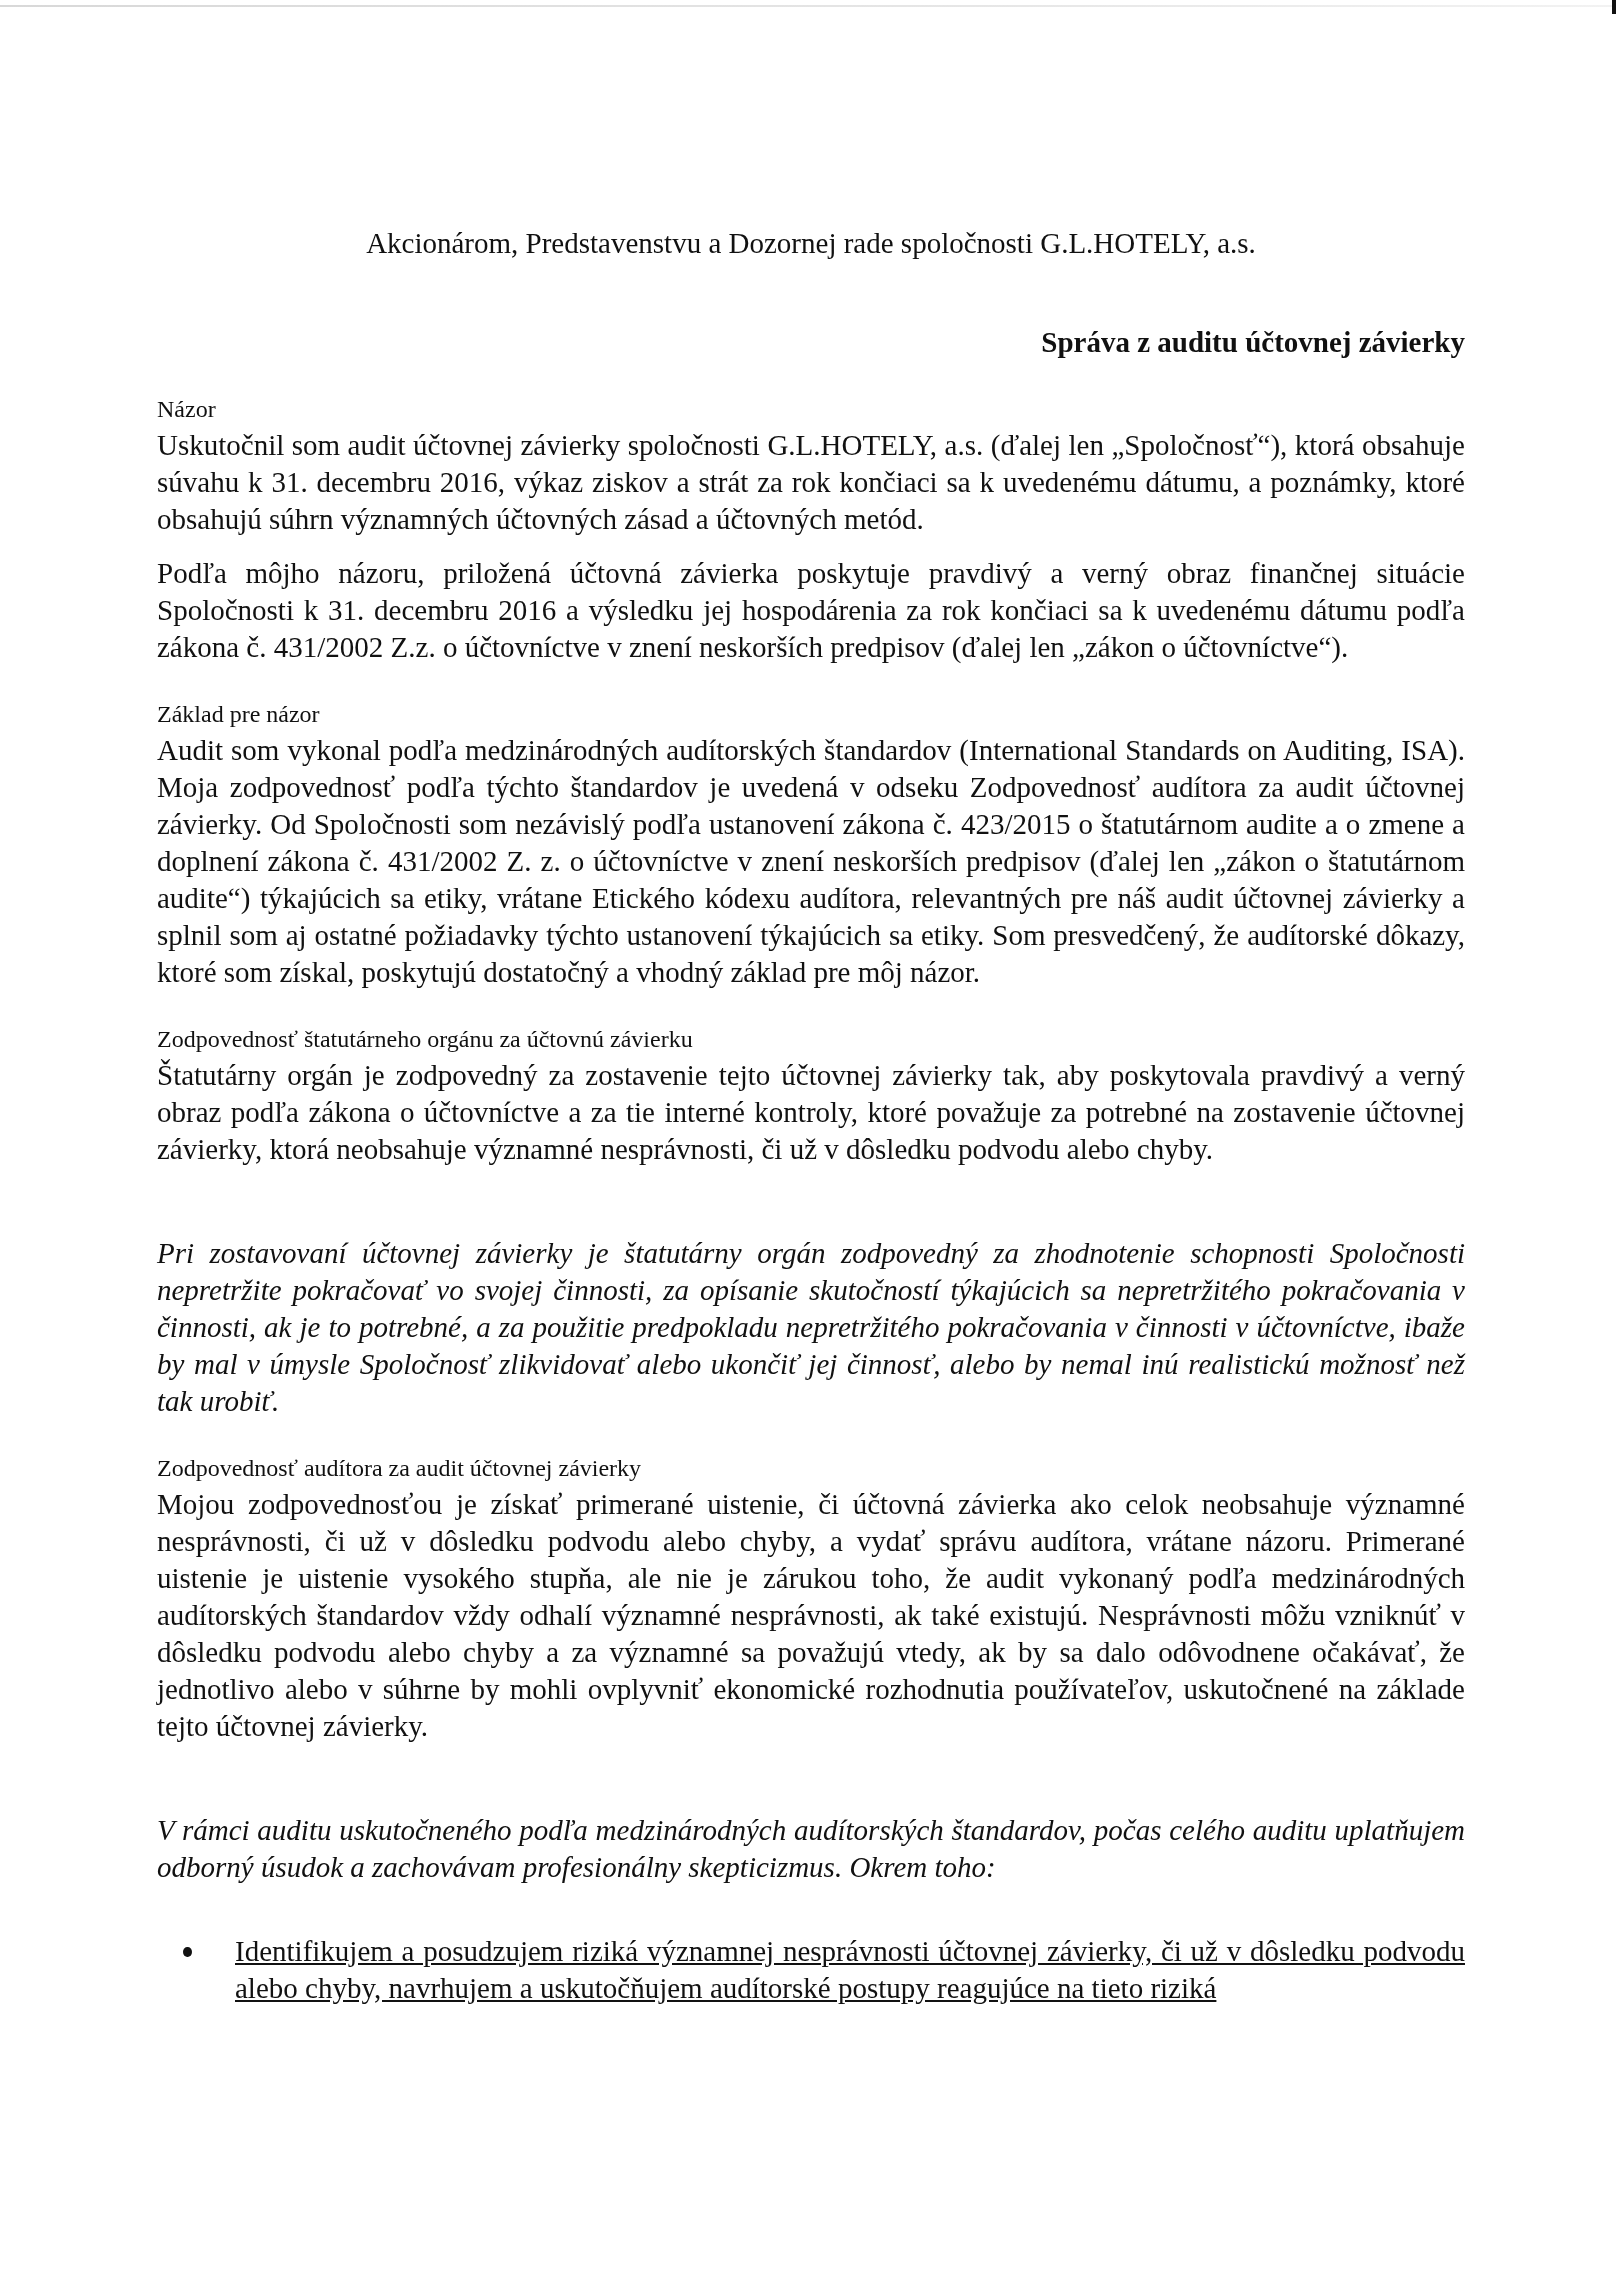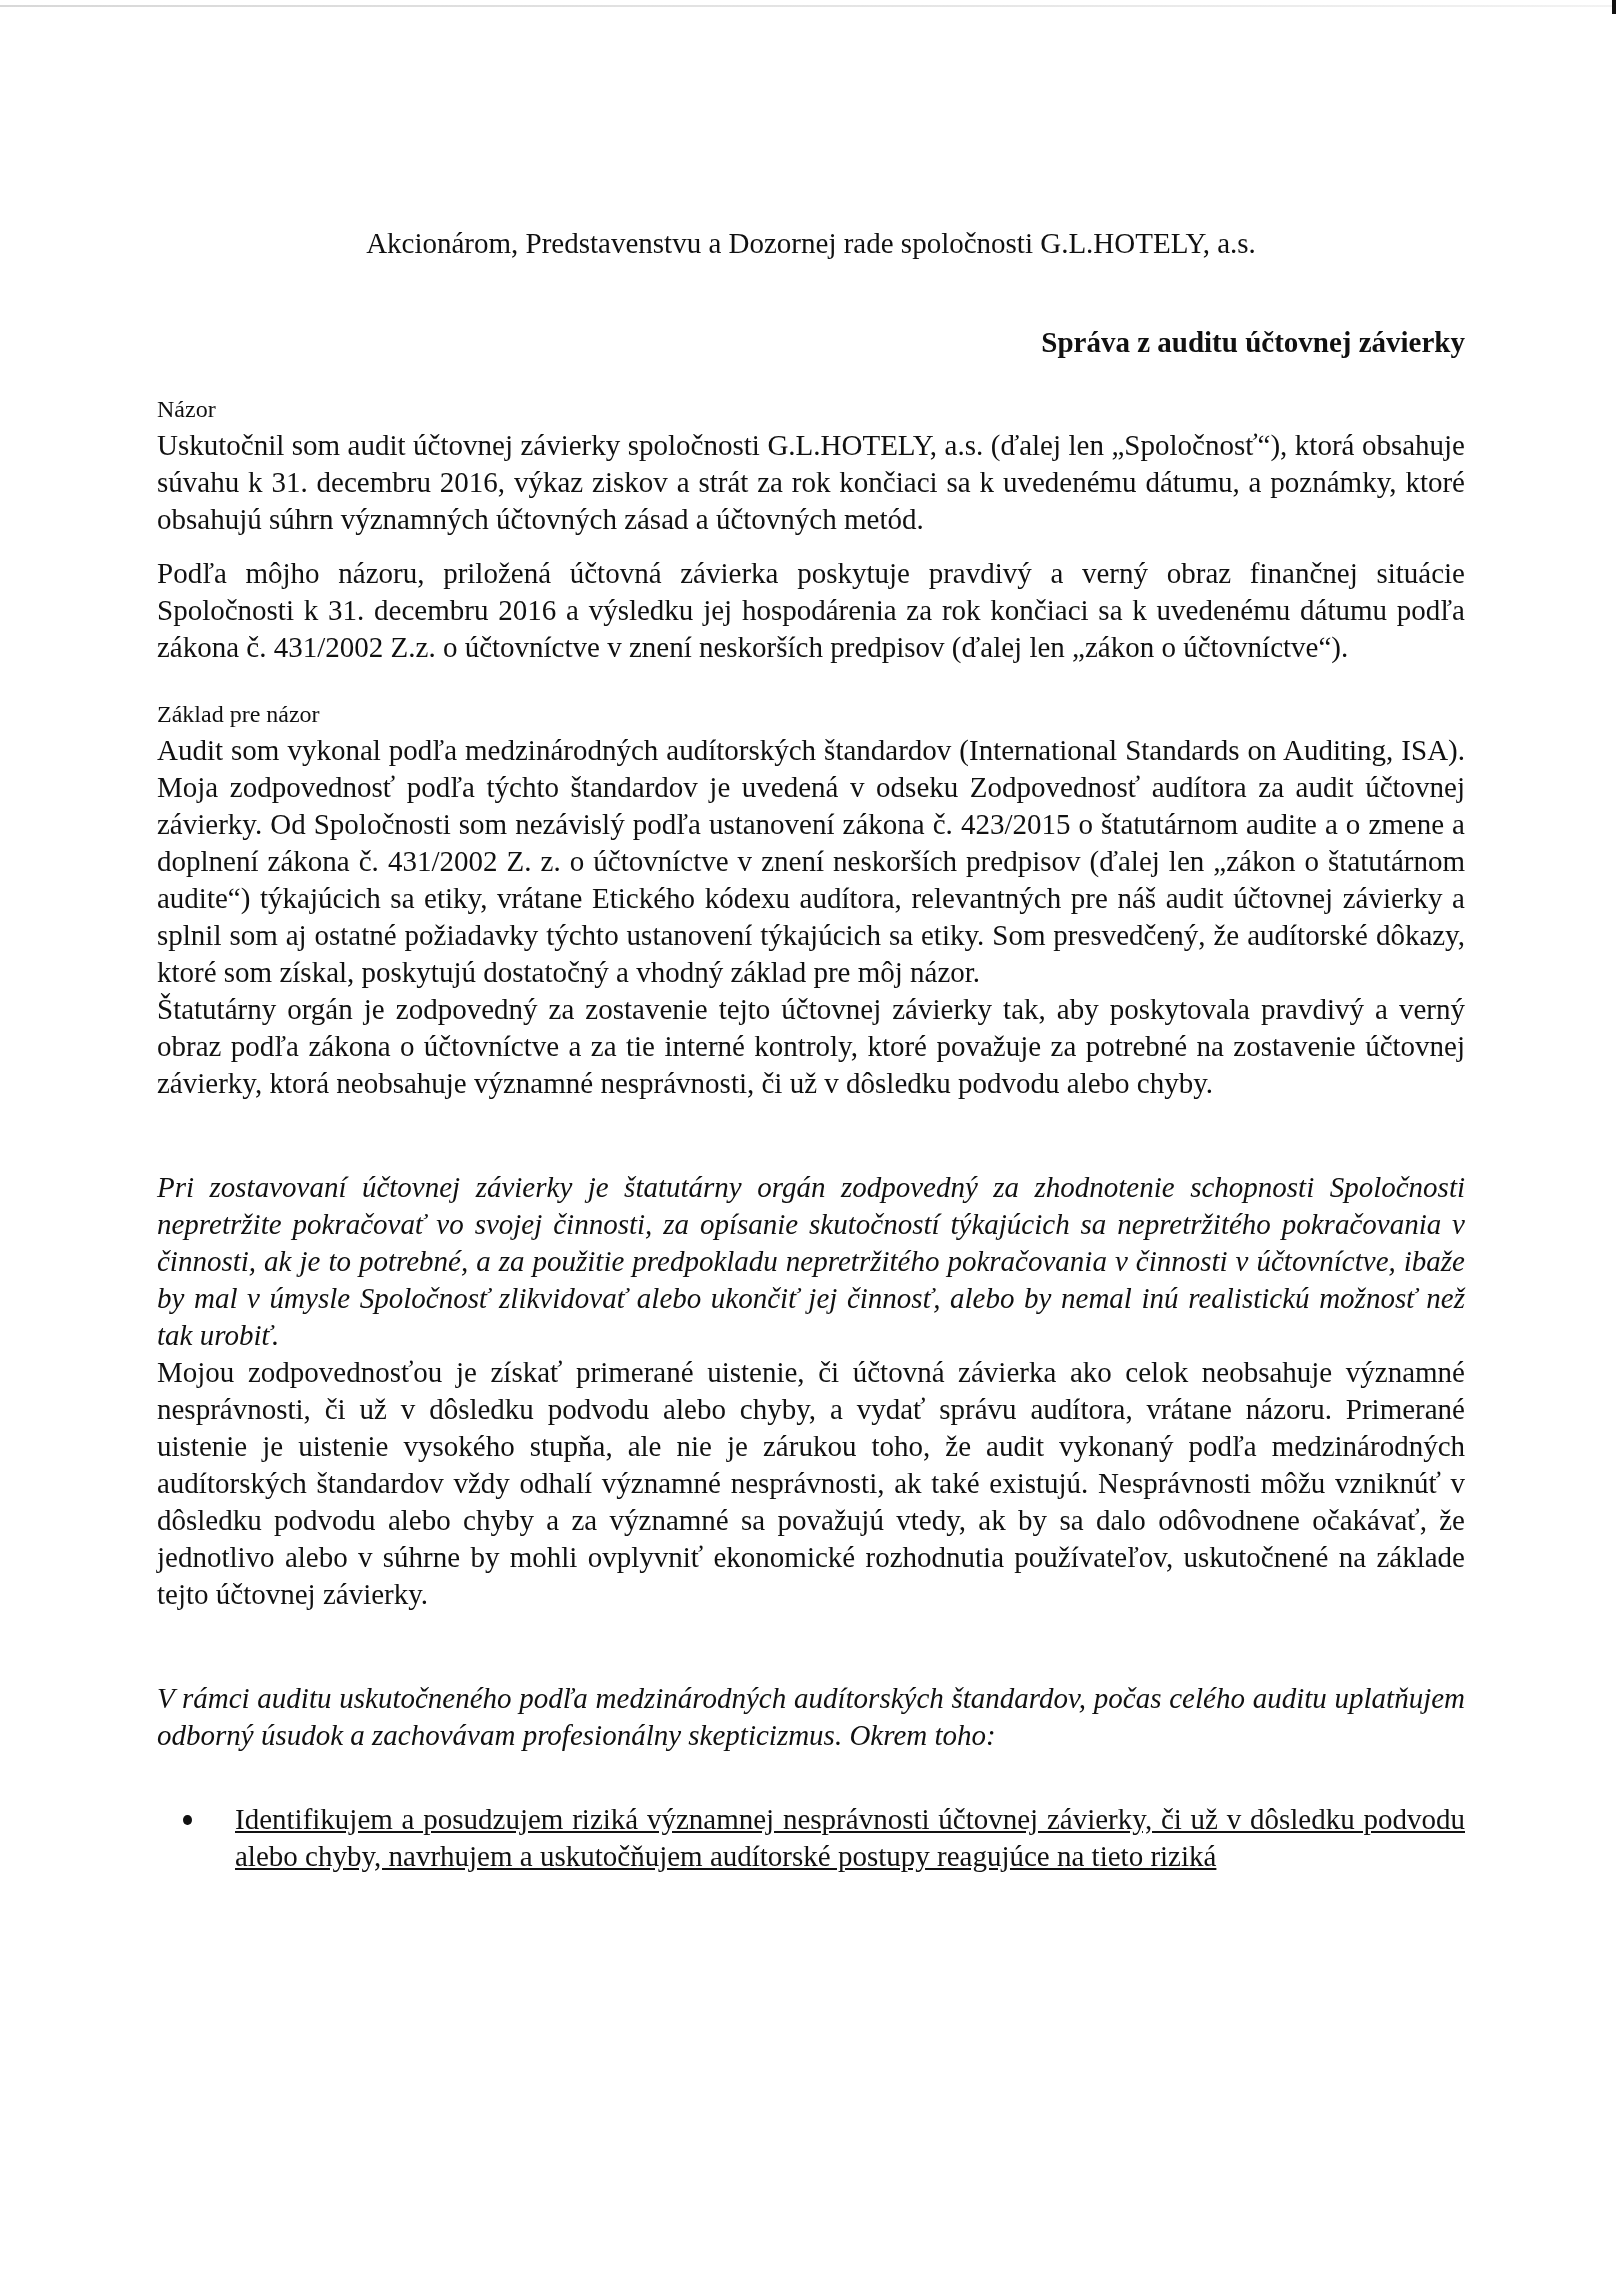--- a/index.html
+++ b/index.html
@@ -68,25 +68,27 @@
     <p>Uskutočnil som audit účtovnej závierky spoločnosti G.L.HOTELY, a.s. (ďalej len „Spoločnosť“), ktorá obsahuje súvahu k 31. decembru 2016, výkaz ziskov a strát za rok končiaci sa k uvedenému dátumu, a poznámky, ktoré obsahujú súhrn významných účtovných zásad a účtovných metód.</p>
     <p class="gap">Podľa môjho názoru, priložená účtovná závierka poskytuje pravdivý a verný obraz finančnej situácie Spoločnosti k 31. decembru 2016 a výsledku jej hospodárenia za rok končiaci sa k uvedenému dátumu podľa zákona č. 431/2002 Z.z. o účtovníctve v znení neskorších predpisov (ďalej len „zákon o účtovníctve“).</p>
   </div>
 
   <div>
     <div class="heading">Základ pre názor</div>
     <p>Audit som vykonal podľa medzinárodných audítorských štandardov (International Standards on Auditing, ISA). Moja zodpovednosť podľa týchto štandardov je uvedená v odseku Zodpovednosť audítora za audit účtovnej závierky. Od Spoločnosti som nezávislý podľa ustanovení zákona č. 423/2015 o štatutárnom audite a o zmene a doplnení zákona č. 431/2002 Z. z. o účtovníctve v znení neskorších predpisov (ďalej len „zákon o štatutárnom audite“) týkajúcich sa etiky, vrátane Etického kódexu audítora, relevantných pre náš audit účtovnej závierky a splnil som aj ostatné požiadavky týchto ustanovení týkajúcich sa etiky. Som presvedčený, že audítorské dôkazy, ktoré som získal, poskytujú dostatočný a vhodný základ pre môj názor.</p>
   </div>
 
   <div>
+    <div class="heading">Zodpovednosť štatutárneho orgánu za účtovnú závierku</div>
     <p>Štatutárny orgán je zodpovedný za zostavenie tejto účtovnej závierky tak, aby poskytovala pravdivý a verný obraz podľa zákona o účtovníctve a za tie interné kontroly, ktoré považuje za potrebné na zostavenie účtovnej závierky, ktorá neobsahuje významné nesprávnosti, či už v dôsledku podvodu alebo chyby.</p>
     <p class="gap-lg">Pri zostavovaní účtovnej závierky je štatutárny orgán zodpovedný za zhodnotenie schopnosti Spoločnosti nepretržite pokračovať vo svojej činnosti, za opísanie skutočností týkajúcich sa nepretržitého pokračovania v činnosti, ak je to potrebné, a za použitie predpokladu nepretržitého pokračovania v činnosti v účtovníctve, ibaže by mal v úmysle Spoločnosť zlikvidovať alebo ukončiť jej činnosť, alebo by nemal inú realistickú možnosť než tak urobiť.</p>
   </div>
 
   <div>
+    <div class="heading">Zodpovednosť audítora za audit účtovnej závierky</div>
     <p>Mojou zodpovednosťou je získať primerané uistenie, či účtovná závierka ako celok neobsahuje významné nesprávnosti, či už v dôsledku podvodu alebo chyby, a vydať správu audítora, vrátane názoru. Primerané uistenie je uistenie vysokého stupňa, ale nie je zárukou toho, že audit vykonaný podľa medzinárodných audítorských štandardov vždy odhalí významné nesprávnosti, ak také existujú. Nesprávnosti môžu vzniknúť v dôsledku podvodu alebo chyby a za významné sa považujú vtedy, ak by sa dalo odôvodnene očakávať, že jednotlivo alebo v súhrne by mohli ovplyvniť ekonomické rozhodnutia používateľov, uskutočnené na základe tejto účtovnej závierky.</p>
     <p class="gap-lg">V rámci auditu uskutočneného podľa medzinárodných audítorských štandardov, počas celého auditu uplatňujem odborný úsudok a zachovávam profesionálny skepticizmus. Okrem toho:</p>
     <ul class="bullets">
       <li>
         <span class="bullet-dot"></span>
         <span>Identifikujem a posudzujem riziká významnej nesprávnosti účtovnej závierky, či už v dôsledku podvodu alebo chyby, navrhujem a uskutočňujem audítorské postupy reagujúce na tieto riziká</span>
       </li>
     </ul>
   </div>
 </div>

